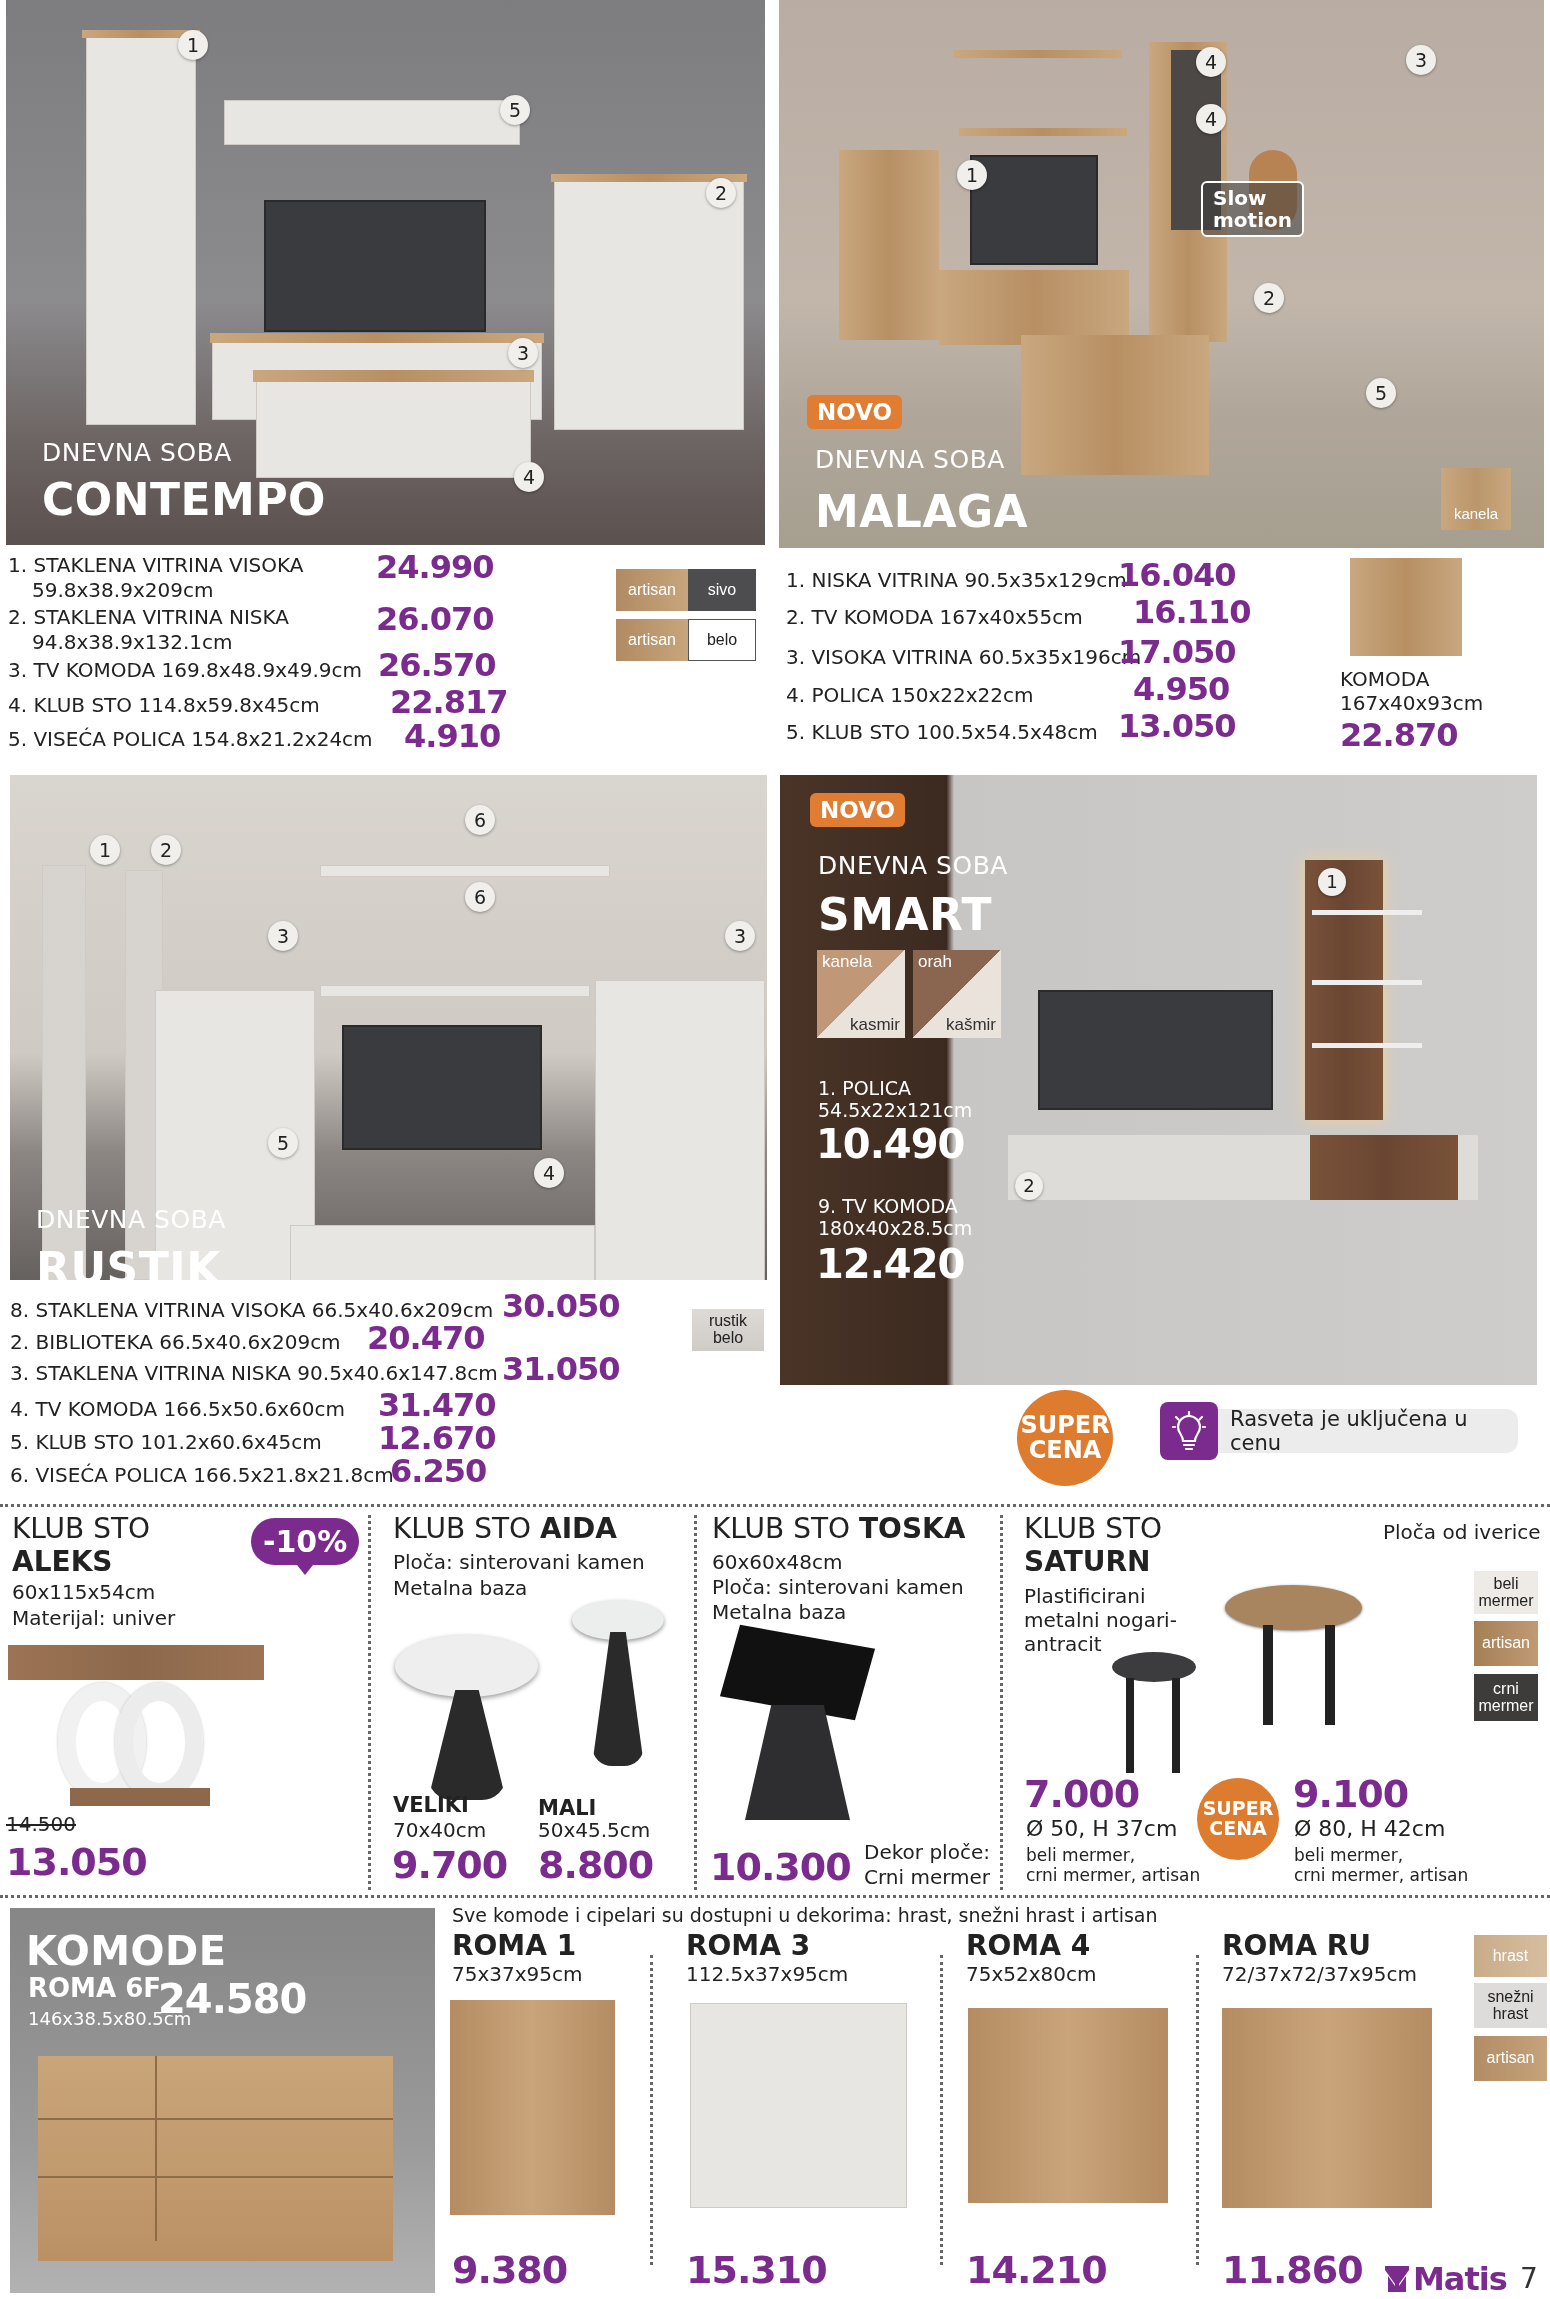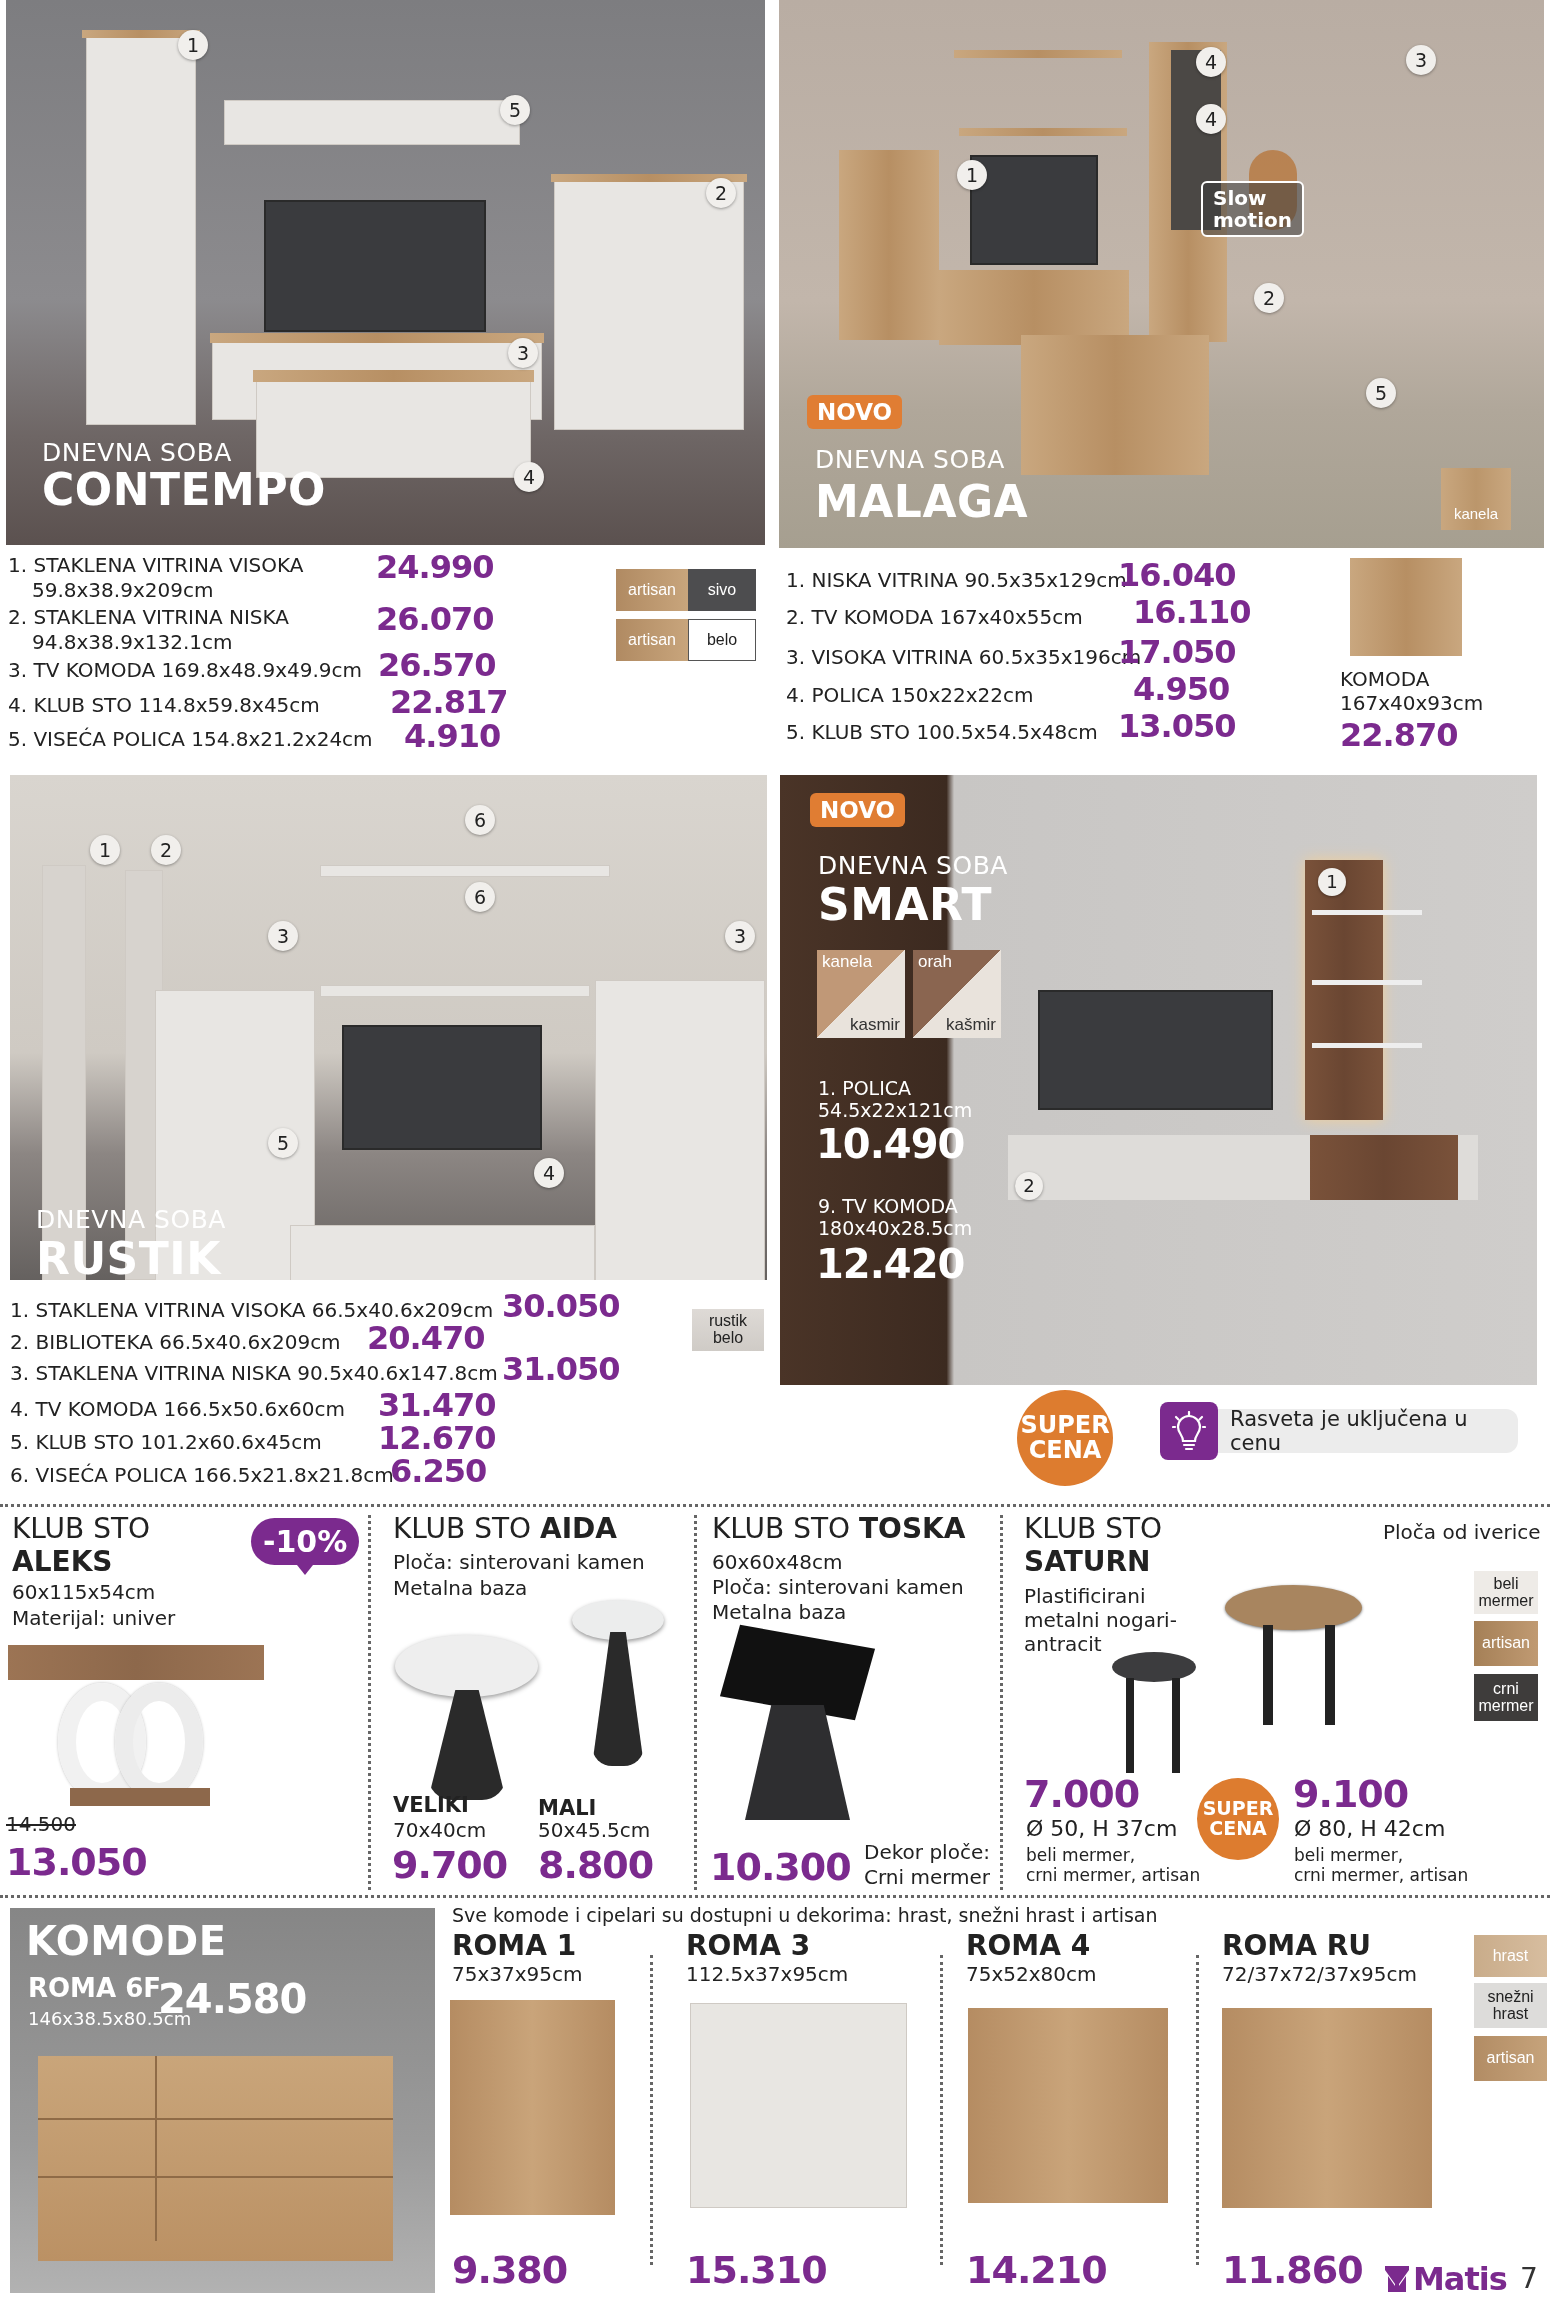--- a/index.html
+++ b/index.html
@@ -27,21 +27,21 @@
   .tv { background: #3a3b3e; border: 2px solid #2a2a2a; }
   .wood { background: linear-gradient(90deg, #c9a77f, #b78f63, #c9a77f); }
   .whitewood { background: #e8e6e3; border: 1px solid #cfcac4; }
   .darkwood { background: linear-gradient(90deg, #7a523a, #6a4632, #7a523a); }
 
   .num-badge { position: absolute; width: 30px; height: 30px; border-radius: 50%;
     background: #f1efec; color: #222; font-size: 19px; text-align: center; line-height: 30px;
     box-shadow: 0 1px 3px rgba(0,0,0,0.35); }
 
   .hero-sub { position: absolute; color: #fff; font-size: 25px; letter-spacing: 0.5px; font-weight: normal; }
-  .hero-title { position: absolute; color: #fff; font-size: 44px; font-weight: bold; letter-spacing: 0.5px; }
+  .hero-title { position: absolute; color: #fff; font-size: 44px; font-weight: bold; letter-spacing: 0.5px; margin-top: 10px; }
 
   .novo { position: absolute; background: #e07d33; color: #fff; font-weight: bold; font-size: 23px;
     padding: 4px 10px; border-radius: 6px; }
 
   .list-line { position: absolute; font-size: 20px; color: #222; white-space: nowrap; }
   .list-price { position: absolute; font-size: 32px; }
 
   .swatch { position: absolute; font-family: "Liberation Sans", sans-serif; font-size: 16px;
     display: flex; align-items: center; justify-content: center; text-align: center; line-height: 1.05; }
 
@@ -174,21 +174,21 @@
   <div class="num-badge" style="left:715px;top:146px;">3</div>
   <div class="num-badge" style="left:524px;top:383px;">4</div>
   <div class="num-badge" style="left:258px;top:353px;">5</div>
   <div class="num-badge" style="left:455px;top:30px;">6</div>
   <div class="num-badge" style="left:455px;top:107px;">6</div>
   <div class="hero-sub" style="left:26px;top:430px;">DNEVNA SOBA</div>
   <div class="hero-title" style="left:26px;top:458px;">RUSTIK</div>
 </div>
 
 <div>
-  <div class="list-line" style="left:10px;top:1298px;">1. STAKLENA VITRINA VISOKA 66.5x40.6x209cm</div>
+  <div class="list-line" style="left:10px;top:1298px;">8. STAKLENA VITRINA VISOKA 66.5x40.6x209cm</div>
   <div class="list-price price" style="left:502px;top:1287px;">30.050</div>
   <div class="list-line" style="left:10px;top:1330px;">2. BIBLIOTEKA 66.5x40.6x209cm</div>
   <div class="list-price price" style="left:367px;top:1319px;">20.470</div>
   <div class="list-line" style="left:10px;top:1361px;">3. STAKLENA VITRINA NISKA 90.5x40.6x147.8cm</div>
   <div class="list-price price" style="left:502px;top:1350px;">31.050</div>
   <div class="list-line" style="left:10px;top:1397px;">4. TV KOMODA 166.5x50.6x60cm</div>
   <div class="list-price price" style="left:378px;top:1386px;">31.470</div>
   <div class="list-line" style="left:10px;top:1430px;">5. KLUB STO 101.2x60.6x45cm</div>
   <div class="list-price price" style="left:378px;top:1419px;">12.670</div>
   <div class="list-line" style="left:10px;top:1463px;">6. VISEĆA POLICA 166.5x21.8x21.8cm</div>

